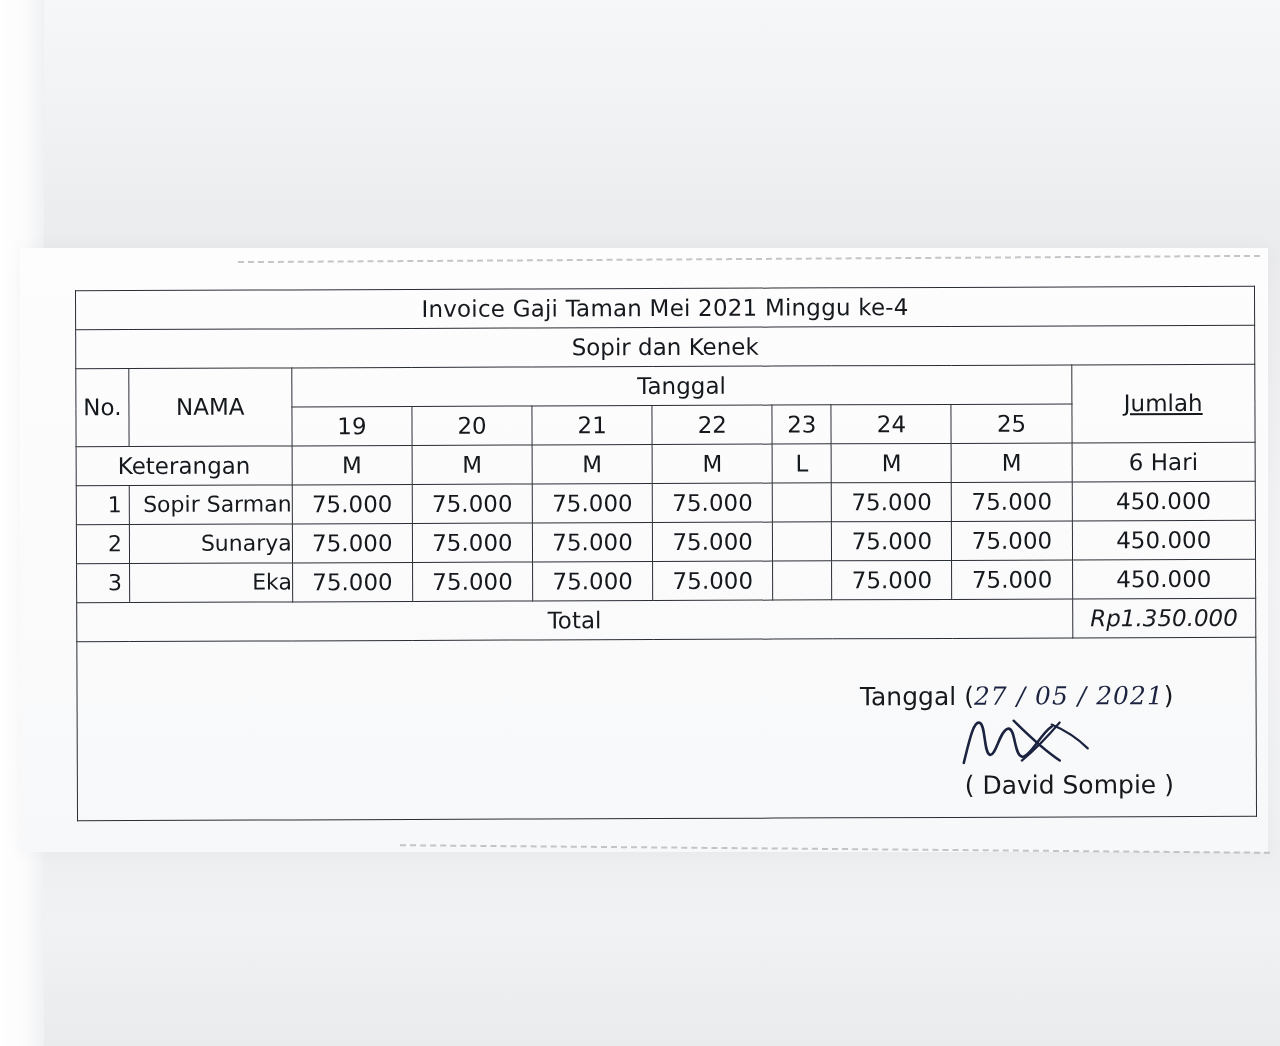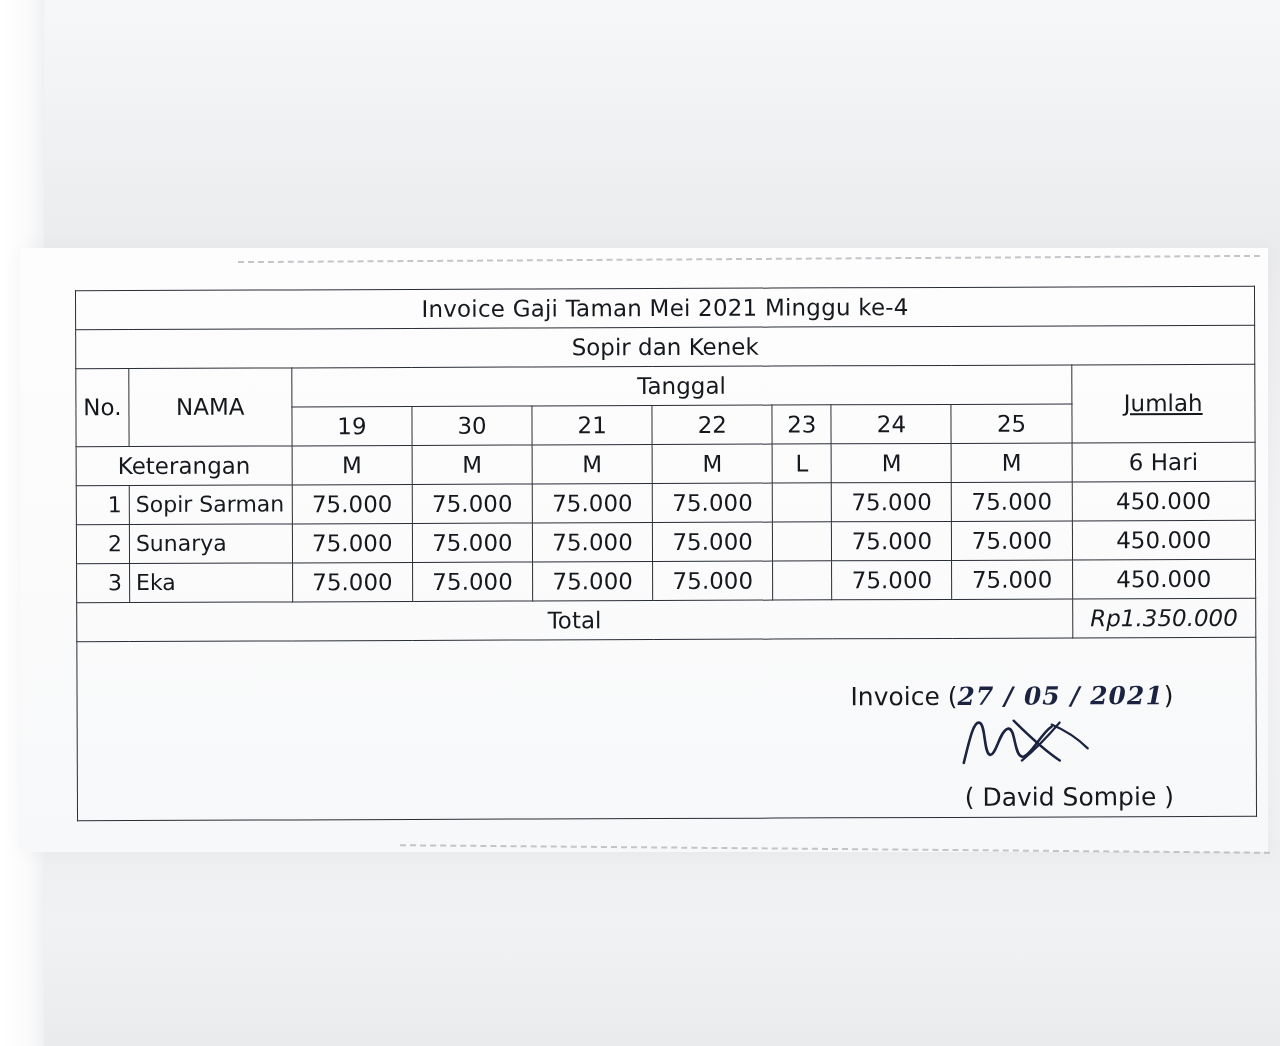--- a/index.html
+++ b/index.html
@@ -94,21 +94,21 @@
   .head-tanggal { font-size: 26px; height: 42px; }
   .head-jumlah  { font-size: 24px; text-decoration: underline; }
   .head-daynum  { font-size: 24px; height: 40px; }
 
   .row-ket td { font-size: 24px; height: 40px; }
   .row-ket .ket-label { font-size: 23px; margin-top: 10px; }
   .hari-cell { font-size: 25px; border-radius: 11px; }
 
   .data-row td { height: 42px; font-size: 23px; }
   .data-row .c-no { text-align: right; padding-right: 7px; font-size: 22px; }
-  .data-row .c-nama { text-align: left; padding-left: 6px; font-size: 22px; }
+  .data-row .c-nama { text-align: right; padding-left: 6px; font-size: 22px; }
 
   .total-label { font-size: 24px; height: 42px; }
   .total-value { font-size: 24px; height: 42px; font-style: italic; }
 
   .sign-cell {
     height: 178px;
     vertical-align: bottom;
     position: relative;
   }
   .sign-inner {
@@ -120,29 +120,29 @@
     position: absolute;
     right: 82px;
     top: 44px;
     font-size: 25px;
     color: #15181c;
     white-space: nowrap;
   }
   .sign-date .hand {
     font-family: "DejaVu Serif", serif;
     font-style: italic;
-    font-weight: bold;
+    font-weight: normal;
     font-size: 25px;
     letter-spacing: 1px;
     color: #1b2340;
   }
   .sign-name {
     position: absolute;
     right: 82px;
-    bottom: 4px;
+    bottom: 16px;
     font-size: 25px;
     white-space: nowrap;
     color: #15181c;
   }
   .signature-mark {
     position: absolute;
     right: 150px;
     top: 70px;
     width: 150px;
     height: 62px;
@@ -185,21 +185,21 @@
 
       <tr>
         <td rowspan="2">No.</td>
         <td rowspan="2">NAMA</td>
         <td colspan="7" class="head-tanggal">Tanggal</td>
         <td rowspan="2" class="head-jumlah">Jumlah</td>
       </tr>
 
       <tr>
         <td class="head-daynum">19</td>
-        <td class="head-daynum">30</td>
+        <td class="head-daynum">20</td>
         <td class="head-daynum">21</td>
         <td class="head-daynum">22</td>
         <td class="head-daynum">23</td>
         <td class="head-daynum">24</td>
         <td class="head-daynum">25</td>
       </tr>
 
       <tr class="row-ket">
         <td colspan="2" class="ket-label">Keterangan</td>
         <td>M</td>
@@ -253,21 +253,21 @@
 
       <tr>
         <td colspan="9" class="total-label">Total</td>
         <td class="total-value">Rp1.350.000</td>
       </tr>
 
       <tr>
         <td colspan="10" class="sign-cell">
           <div class="sign-inner">
             <div class="sign-date">
-              <span>Invoice (</span><span class="hand">27 / 05 / 2021</span><span>)</span>
+              <span>Tanggal (</span><span class="hand">27 / 05 / 2021</span><span>)</span>
             </div>
             <svg class="signature-mark" viewBox="0 0 150 62" xmlns="http://www.w3.org/2000/svg">
               <path d="M8 54 C14 30, 18 12, 24 14 C30 16, 28 44, 34 46 C40 48, 44 22, 52 20 C60 18, 58 46, 66 48 C74 50, 84 26, 96 18" fill="none" stroke="#1b2340" stroke-width="2.6" stroke-linecap="round"></path>
               <path d="M58 12 C70 24, 86 40, 104 52" fill="none" stroke="#1b2340" stroke-width="2.4" stroke-linecap="round"></path>
               <path d="M104 14 C92 28, 78 42, 66 52" fill="none" stroke="#1b2340" stroke-width="2.2" stroke-linecap="round"></path>
               <path d="M96 16 C110 22, 122 30, 132 40" fill="none" stroke="#1b2340" stroke-width="2.2" stroke-linecap="round"></path>
             </svg>
             <div class="sign-name">(  David Sompie  )</div>
           </div>
         </td>

